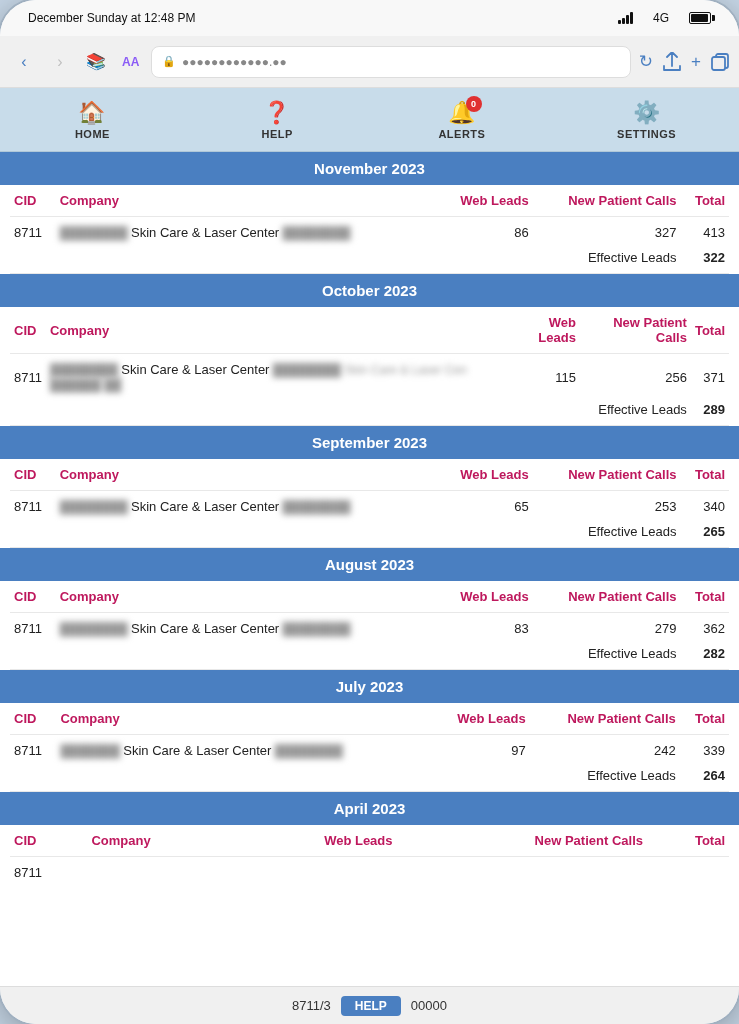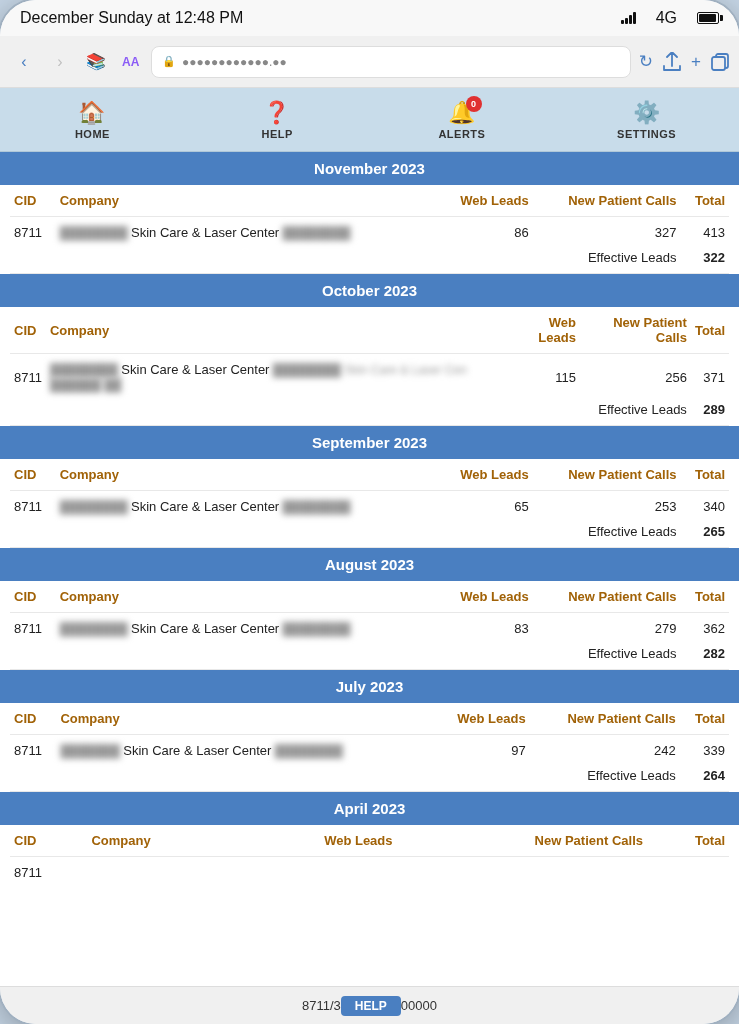--- a/index.html
+++ b/index.html
@@ -25,22 +25,22 @@
       flex-direction: column;
     }
 
     
     .status-bar {
       background: #f8f8f8;
       height: 36px;
       display: flex;
       align-items: center;
       justify-content: space-between;
-      padding: 0 20px;
-      font-size: 16px;
+      padding: 0 28px;
+      font-size: 12px;
       font-weight: 500;
       color: #111;
       flex-shrink: 0;
     }
     .status-right {
       display: flex;
       align-items: center;
       gap: 20px;
     }
     .signal-bars {
@@ -203,21 +203,21 @@
     .table-container { padding: 0 10px; }
 
     .data-table {
       width: 100%;
       border-collapse: collapse;
       font-size: 13px;
     }
 
     .data-table thead tr th {
       padding: 8px 4px;
-      color: #a16207;
+      color: #be185d;
       font-weight: 700;
       text-align: left;
       border-bottom: 1px solid #e8e8e8;
       font-size: 13px;
     }
     .data-table thead tr th.right { text-align: right; }
 
     .data-table tbody tr.data-row td {
       padding: 8px 4px;
       color: #222;
@@ -237,20 +237,21 @@
     .effective-label { color: #555; font-style: normal; }
     .effective-value { font-weight: 600; }
 
     
     .footer-bar {
       background: #f0f0f0;
       height: 38px;
       display: flex;
       align-items: center;
       justify-content: center;
+      gap: 10px;
       border-top: 1px solid #ddd;
       flex-shrink: 0;
     }
     .footer-text { font-size: 13px; color: #333; }
     .footer-help-btn {
       background: #4a7fc1;
       color: white;
       font-size: 12px;
       font-weight: 700;
       padding: 3px 14px;

